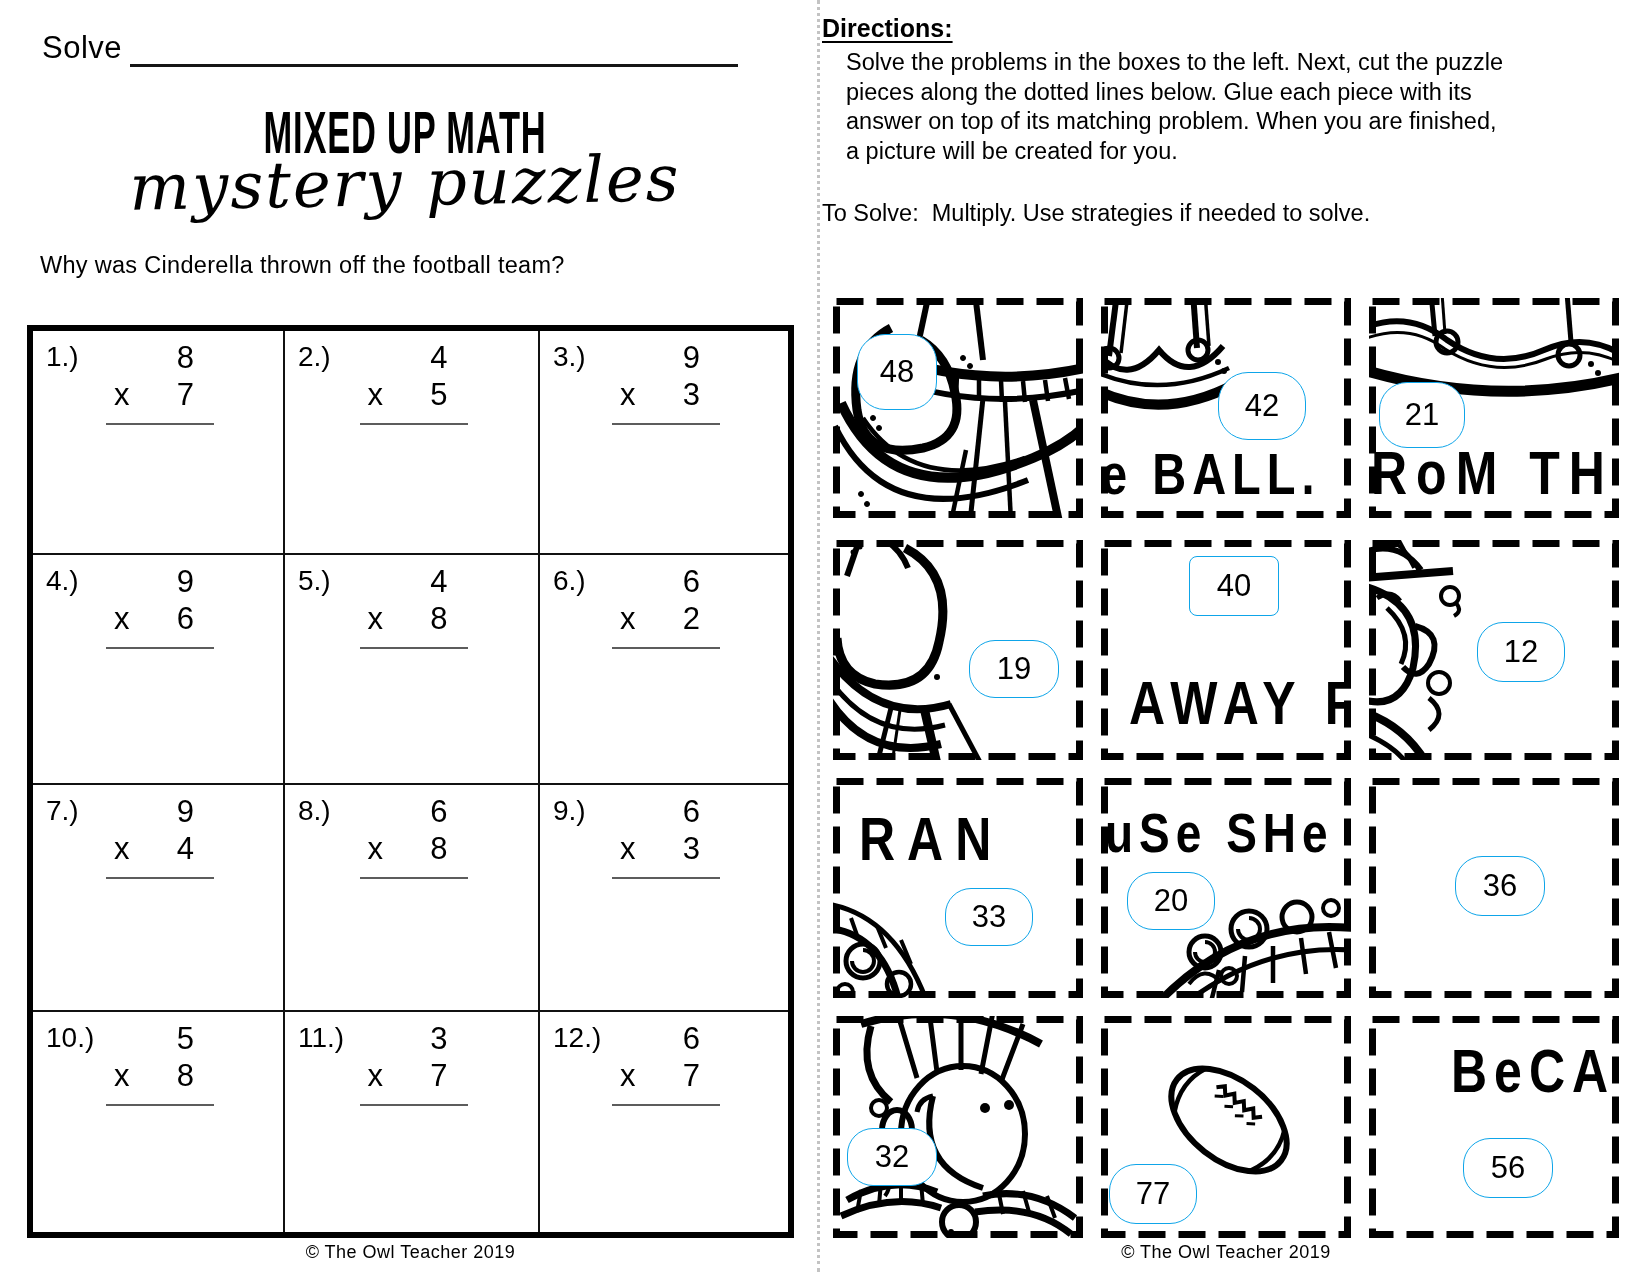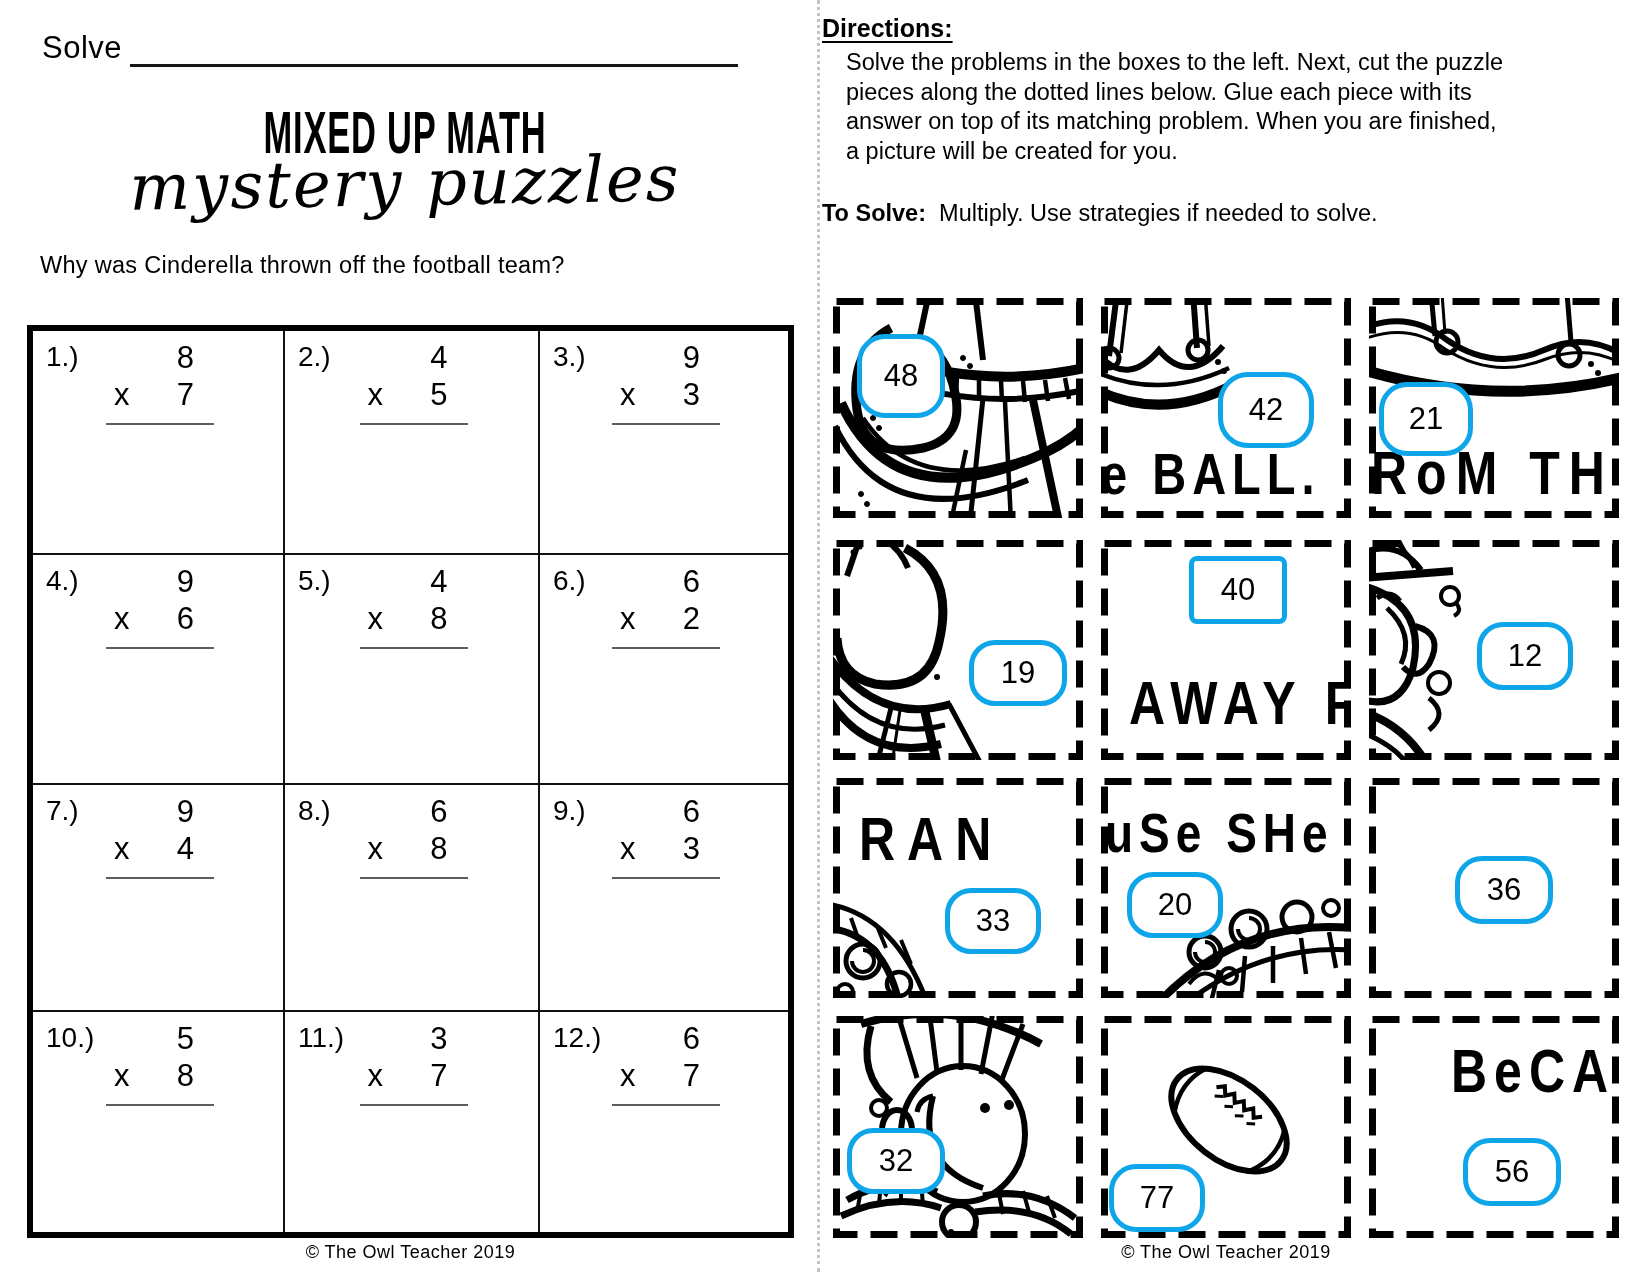--- a/index.html
+++ b/index.html
@@ -38,27 +38,27 @@
   .footer{position:absolute;top:1242px;text-align:center;font-size:18px;letter-spacing:.5px;}
   .footer.fl{left:27px;width:767px;}
   .footer.fr{left:833px;width:786px;}
 
   
   .dir-head{position:absolute;left:822px;top:14px;font-size:25px;font-weight:700;
     text-decoration:underline;text-underline-offset:4px;text-decoration-thickness:2px;}
   .dir-body{position:absolute;left:822px;top:48px;width:706px;font-size:23.5px;
     line-height:29.5px;white-space:pre-line;margin-left:24px;}
   .tosolve{position:absolute;left:822px;top:200px;font-size:23.5px;}
-  .tosolve b{font-weight:700;}
+  .tosolve b{font-weight:400;}
 
   
   .piece{position:absolute;overflow:hidden;background:#fff;}
   .dash{position:absolute;left:0;top:0;}
   .art{position:absolute;left:0;top:0;}
-  .badge{position:absolute;background:#fff;border:5px solid #0ea5e9;
+  .badge{position:absolute;background:#fff;border:1px solid #0ea5e9;
     display:flex;align-items:center;justify-content:center;font-size:31px;z-index:4;}
   .ptext{position:absolute;font-weight:700;letter-spacing:6px;white-space:nowrap;
     transform:scaleY(1.22);transform-origin:left top;z-index:3;}
 </style>
 </head>
 <body>
 
 <div class="page-divider"></div>
 
 <div class="name-row">Solve</div>

